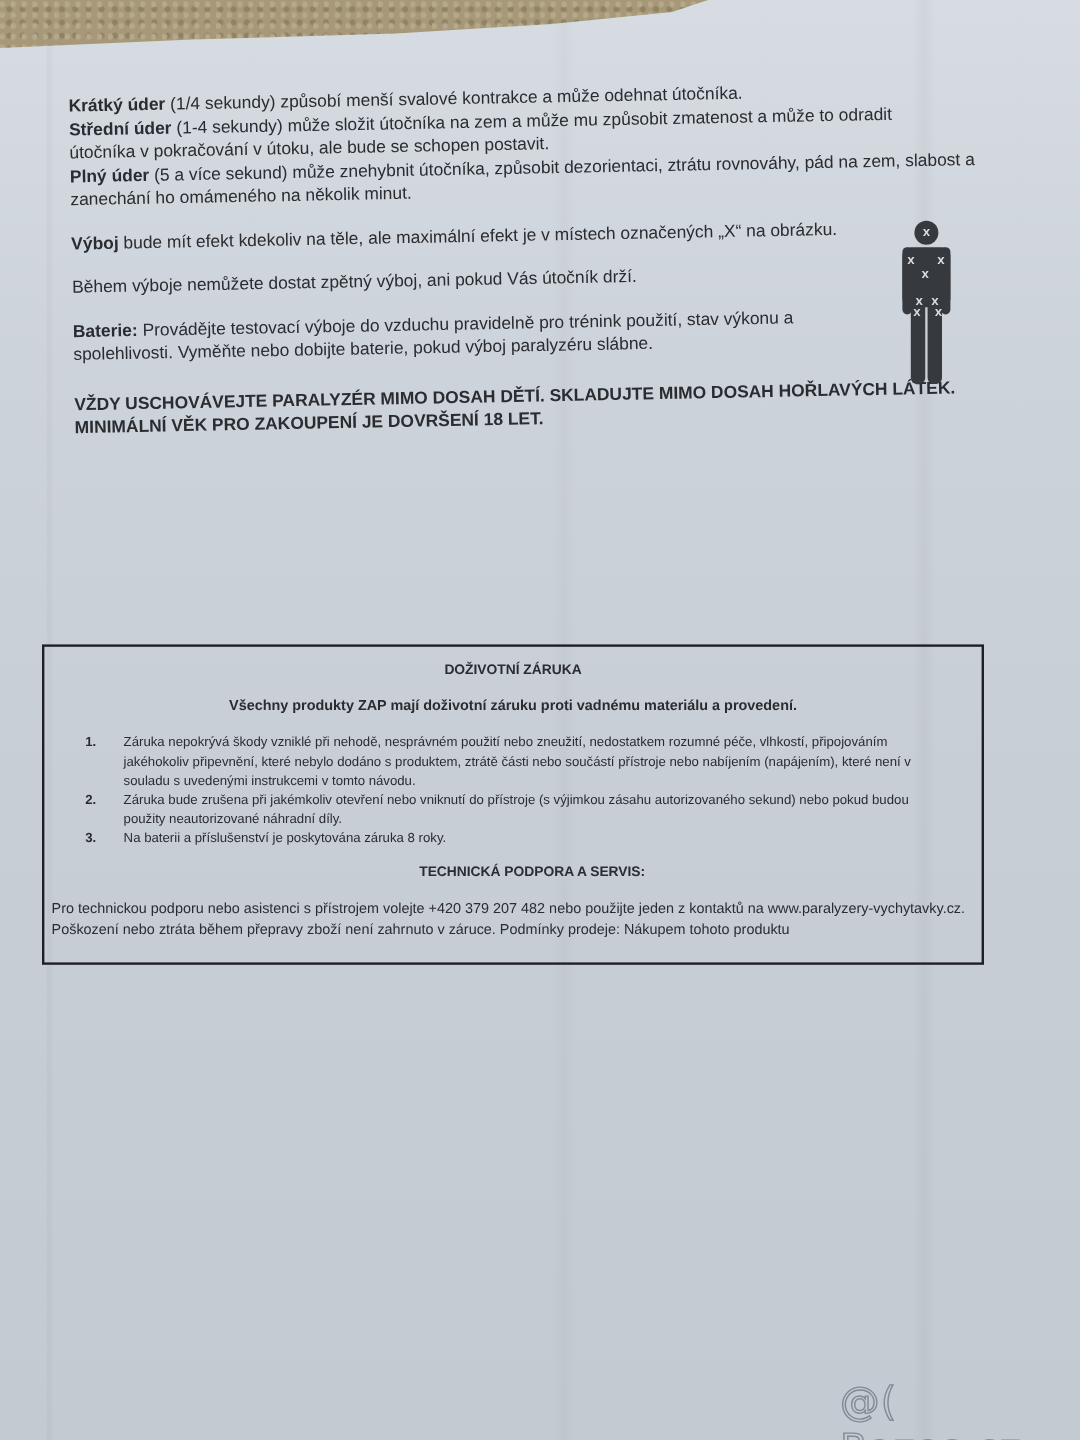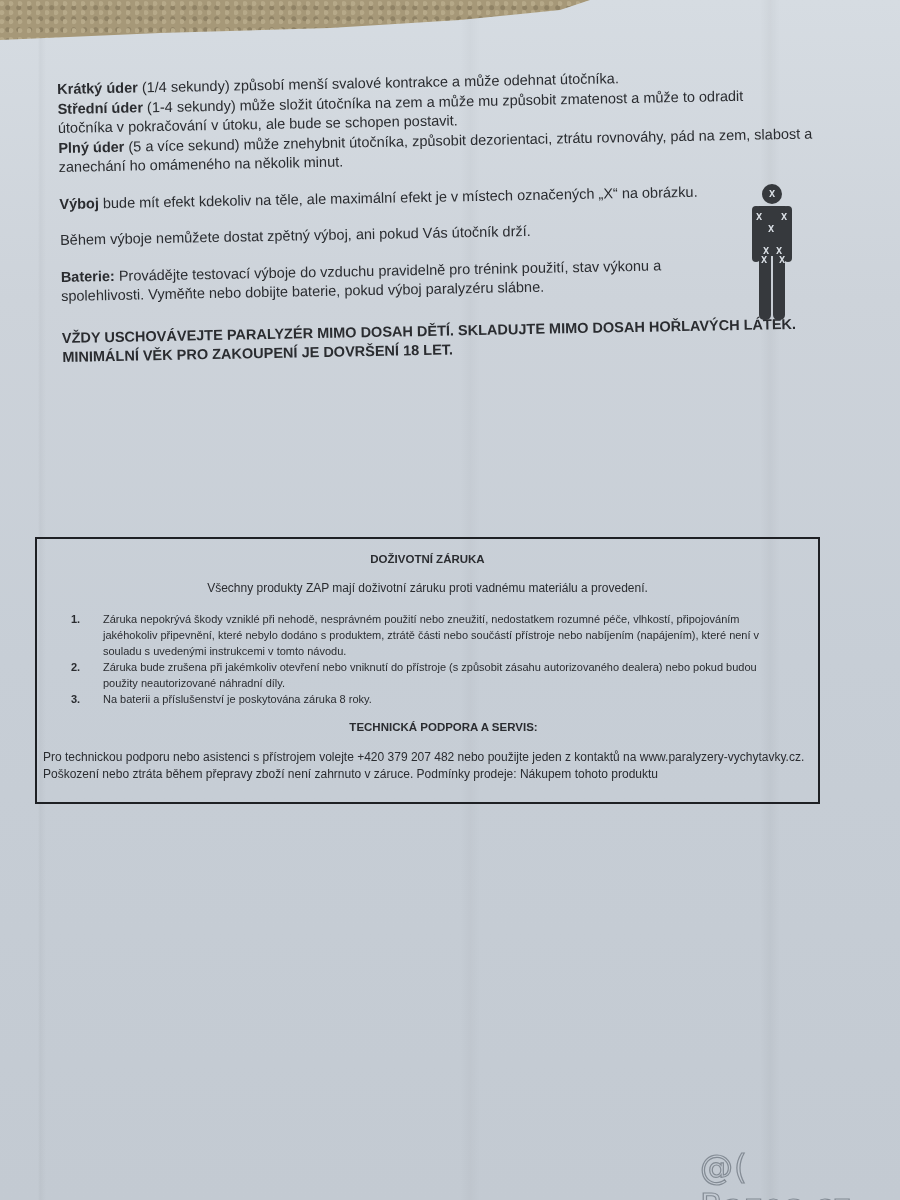--- a/index.html
+++ b/index.html
@@ -40,21 +40,21 @@
   .warn { font-weight:bold; font-size:14.5px; }
   .figure {
     position:absolute; left:745px; top:175px; width:60px; height:145px;
   }
   .box {
     position:absolute; left:35px; top:537px; width:781px; height:263px;
     border:2px solid #1e2024; overflow:hidden;
     font-size:11px; color:#2a2c30;
   }
   .box-title { text-align:center; font-weight:bold; font-size:11.5px; margin-top:14px; }
-  .box-sub { text-align:center; font-weight:normal; font-size:12px; margin-top:16px; }
+  .box-sub { text-align:center; font-weight:bold; font-size:12px; margin-top:16px; }
   .box ol { list-style:none; margin:16px 0 0 0; padding:0 40px 0 34px; }
   .box li { display:flex; line-height:16px; }
   .box li .num { width:32px; flex:none; font-weight:bold; }
   .tech-title { text-align:center; font-weight:bold; font-size:11.5px; margin-top:14px;padding-left:32px; }
   .tech-body { margin:16px 8px 0 6px; font-size:12px; line-height:17px; }
   .watermark {
     position:absolute; left:700px; top:1148px;
     font-size:33px; color:transparent;
     -webkit-text-stroke:1.2px rgba(120,128,138,0.85);
     font-family:"DejaVu Sans", sans-serif; letter-spacing:1px;
@@ -107,21 +107,21 @@
 <div class="box">
   <div class="box-title">DOŽIVOTNÍ ZÁRUKA</div>
   <div class="box-sub">Všechny produkty ZAP mají doživotní záruku proti vadnému materiálu a provedení.</div>
   <ol>
     <li>
         <span class="num">1.</span>
         <span>Záruka nepokrývá škody vzniklé při nehodě, nesprávném použití nebo zneužití, nedostatkem rozumné péče, vlhkostí, připojováním jakéhokoliv připevnění, které nebylo dodáno s produktem, ztrátě části nebo součástí přístroje nebo nabíjením (napájením), které není v souladu s uvedenými instrukcemi v tomto návodu.</span>
       </li>
     <li>
         <span class="num">2.</span>
-        <span>Záruka bude zrušena při jakémkoliv otevření nebo vniknutí do přístroje (s způsobit zásahu autorizovaného dealera) nebo pokud budou použity neautorizované náhradní díly.</span>
+        <span>Záruka bude zrušena při jakémkoliv otevření nebo vniknutí do přístroje (s výjimkou zásahu autorizovaného sekund) nebo pokud budou použity neautorizované náhradní díly.</span>
       </li>
     <li>
         <span class="num">3.</span>
         <span>Na baterii a příslušenství je poskytována záruka 8 roky.</span>
       </li>
   </ol>
   <div class="tech-title">TECHNICKÁ PODPORA A SERVIS:</div>
   <div class="tech-body">Pro technickou podporu nebo asistenci s přístrojem volejte +420 379 207 482 nebo použijte jeden z kontaktů na www.paralyzery-vychytavky.cz. Poškození nebo ztráta během přepravy zboží není zahrnuto v záruce. Podmínky prodeje: Nákupem tohoto produktu</div>
 </div>
 

